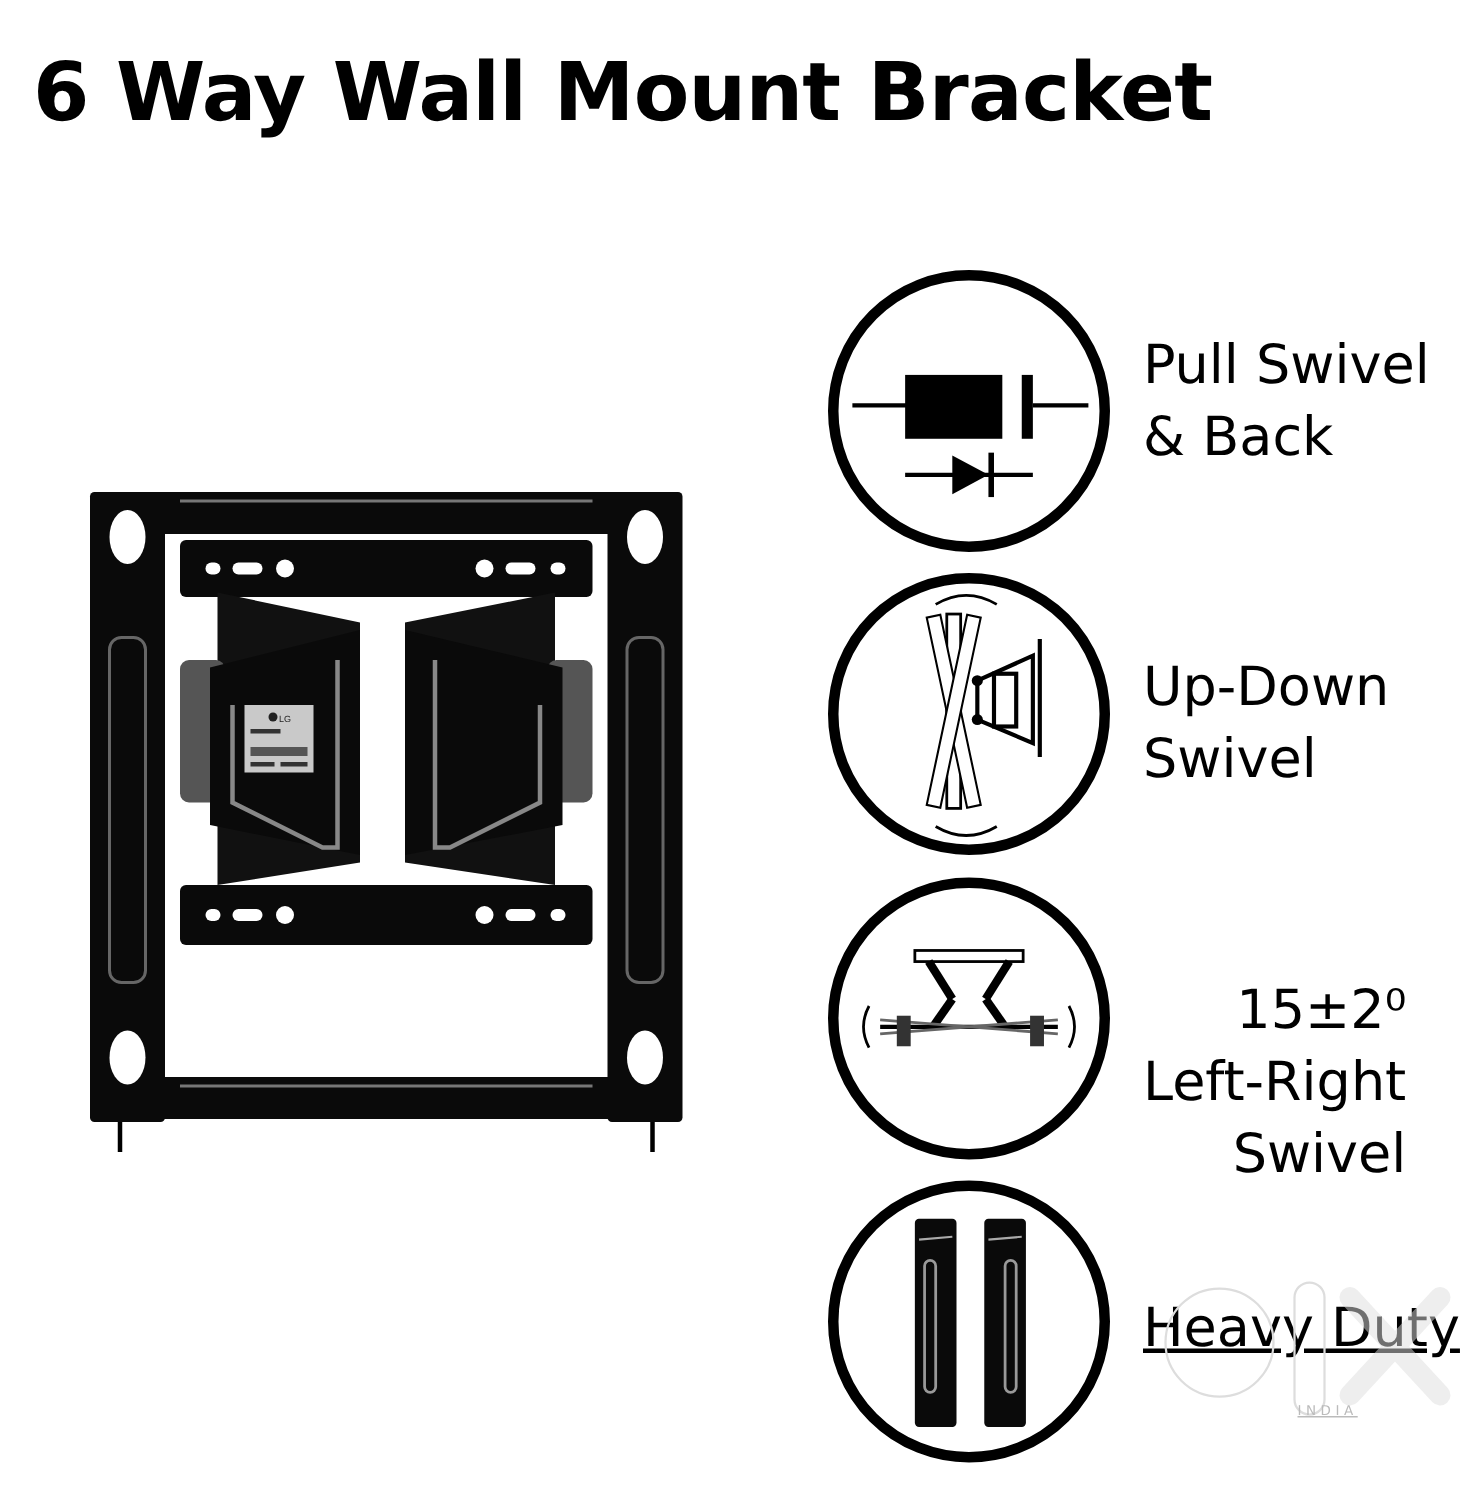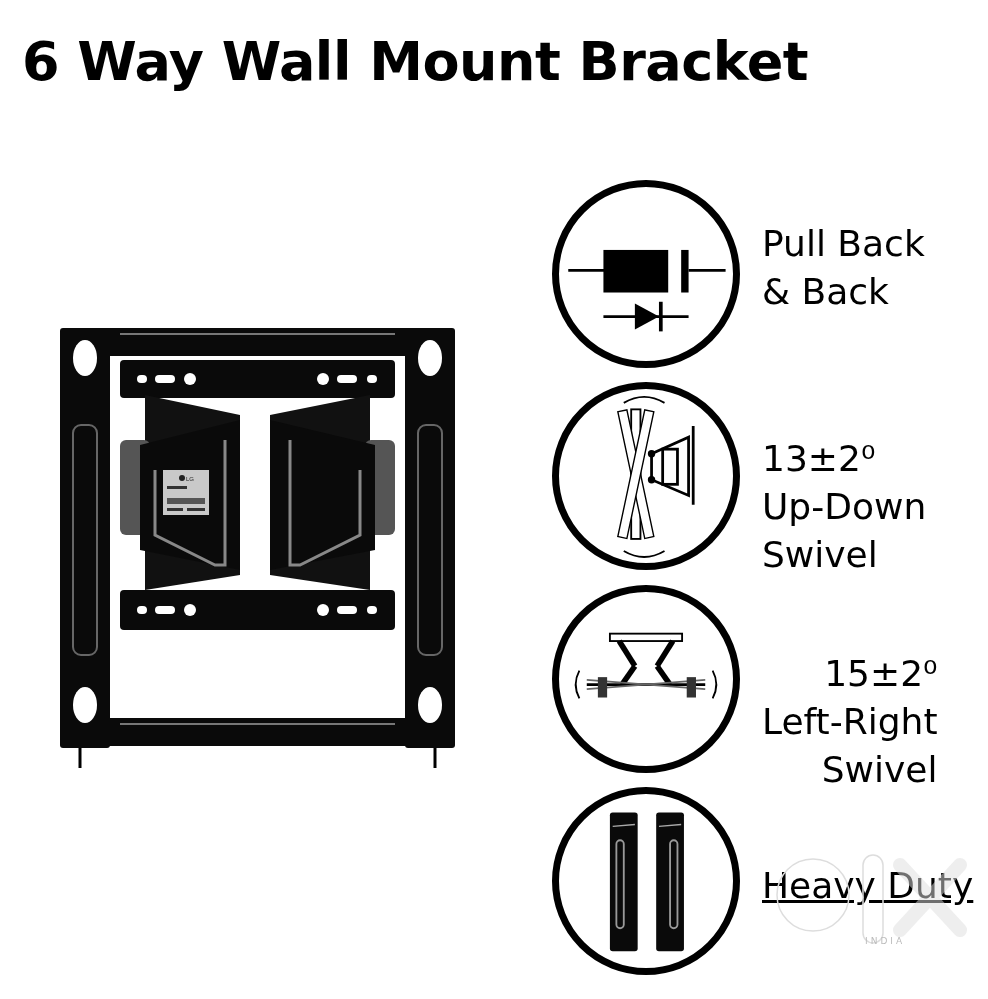--- a/index.html
+++ b/index.html
@@ -3,21 +3,21 @@
 <meta charset="utf-8">
 <style>
   html, body { margin: 0; padding: 0; background: #ffffff; }
   body { width: 988px; height: 999px; position: relative; overflow: hidden; font-family: "DejaVu Sans", sans-serif; color: #000; }
   .title { position: absolute; left: 22px; top: 30px; font-size: 54px; font-weight: bold; letter-spacing: -0.5px; white-space: nowrap; }
   .product { position: absolute; left: 55px; top: 320px; width: 410px; height: 460px; }
   .feature-circle { position: absolute; left: 552px; width: 188px; height: 188px; border: 7px solid #000; border-radius: 50%; box-sizing: border-box; background: #fff; overflow: hidden; }
   .feature-circle svg { position: absolute; left: 0; top: 0; width: 100%; height: 100%; }
   .feature-label { position: absolute; left: 762px; font-size: 36px; line-height: 48px; white-space: nowrap; }
   .watermark { position: absolute; left: 775px; top: 850px; width: 200px; height: 100px; pointer-events: none; }
-  .watermark .wm-text { position: absolute; left: 90px; top: 86px; font-size: 9px; letter-spacing: 3px; color: #bbb; }
+  .watermark .wm-text { position: absolute; left: 90px; top: 86px; font-size: 9px; letter-spacing: 3px; color: #bbb; text-decoration: underline; }
 </style>
 </head>
 <body>
 
 <div class="title">6 Way Wall Mount Bracket</div>
 
 <div class="product">
   <svg viewBox="0 0 410 460" width="410" height="460">
 
     <rect x="5" y="8" width="50" height="420" rx="3" fill="#0a0a0a"></rect>
@@ -80,40 +80,39 @@
     <line x1="10" y1="90" x2="50" y2="90" stroke="#000" stroke-width="3"></line>
     <rect x="48" y="68" width="70" height="46" fill="#000"></rect>
     <rect x="132" y="68" width="8" height="46" fill="#000"></rect>
     <line x1="140" y1="90" x2="180" y2="90" stroke="#000" stroke-width="3"></line>
     <line x1="48" y1="140" x2="140" y2="140" stroke="#000" stroke-width="3"></line>
     <polygon points="82,126 82,154 108,140" fill="#000"></polygon>
     <rect x="108" y="124" width="4" height="32" fill="#000"></rect>
   </svg>
 </div>
 <div class="feature-label" style="top:220px;">
-  <div>Pull Back</div>
+  <div>Pull Swivel</div>
   <div>&amp; Back</div>
 </div>
 
 <div class="feature-circle" style="top:382px;">
   <svg viewBox="0 0 188 188">
     <path d="M70,15 Q92,2 114,15" fill="none" stroke="#000" stroke-width="2"></path>
     <path d="M70,175 Q92,188 114,175" fill="none" stroke="#000" stroke-width="2"></path>
     <rect x="78" y="22" width="10" height="140" fill="#fff" stroke="#000" stroke-width="2"></rect>
     <rect x="78" y="22" width="10" height="140" fill="#fff" stroke="#000" stroke-width="1.5" transform="rotate(-12 83 92)"></rect>
     <rect x="78" y="22" width="10" height="140" fill="#fff" stroke="#000" stroke-width="1.5" transform="rotate(12 83 92)"></rect>
     <polygon points="100,70 140,52 140,115 100,98" fill="#fff" stroke="#000" stroke-width="3"></polygon>
     <rect x="112" y="65" width="16" height="38" fill="none" stroke="#000" stroke-width="3"></rect>
     <line x1="145" y1="40" x2="145" y2="125" stroke="#000" stroke-width="3"></line>
     <circle cx="100" cy="70" r="4" fill="#000"></circle>
     <circle cx="100" cy="98" r="4" fill="#000"></circle>
   </svg>
 </div>
 <div class="feature-label" style="top:435px;">
-  <div>13±2⁰</div>
   <div>Up-Down</div>
   <div>Swivel</div>
 </div>
 
 <div class="feature-circle" style="top:585px;">
   <svg viewBox="0 0 188 188">
     <rect x="55" y="45" width="78" height="8" fill="#fff" stroke="#000" stroke-width="2"></rect>
     <line x1="65" y1="53" x2="82" y2="80" stroke="#000" stroke-width="6"></line>
     <line x1="82" y1="80" x2="68" y2="100" stroke="#000" stroke-width="6"></line>
     <line x1="123" y1="53" x2="106" y2="80" stroke="#000" stroke-width="6"></line>

